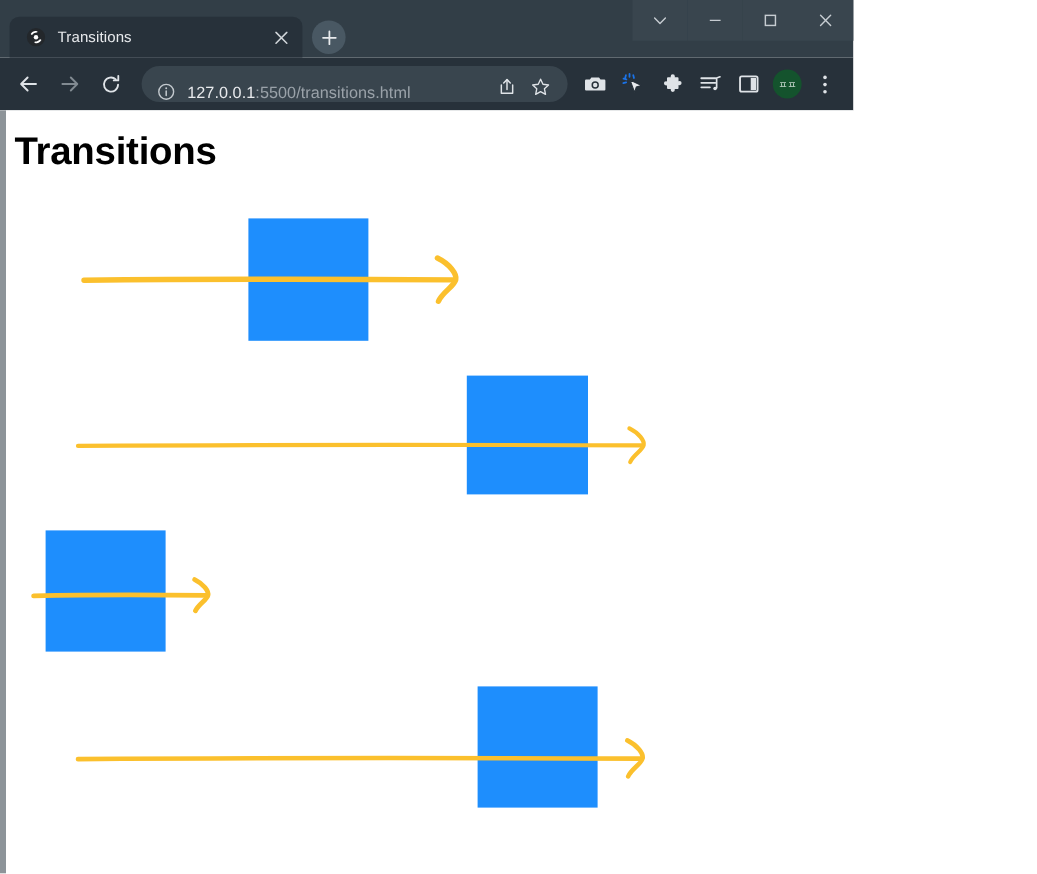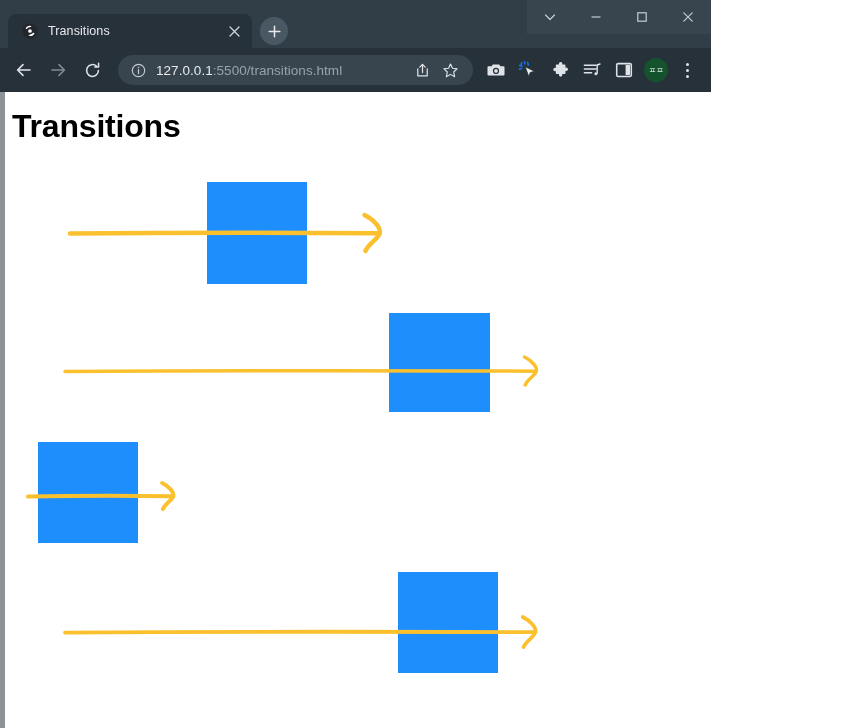--- a/index.html
+++ b/index.html
@@ -144,21 +144,21 @@
   }
   .navbtn svg { display: block; }
   .navbtn.disabled { color: #818a91; }
 
   .omnibox {
     flex: 1 1 auto;
     height: 30px;
     background: #39454e;
     border-radius: 16px;
     display: flex;
-    align-items: center;
+    align-items: flex-end;
     margin: 0 6px 0 8px;
     padding: 0 10px 0 11px;
     min-width: 0;
     box-sizing: border-box;
   }
 
   .info-icon {
     width: 18px;
     height: 18px;
     flex: 0 0 auto;

